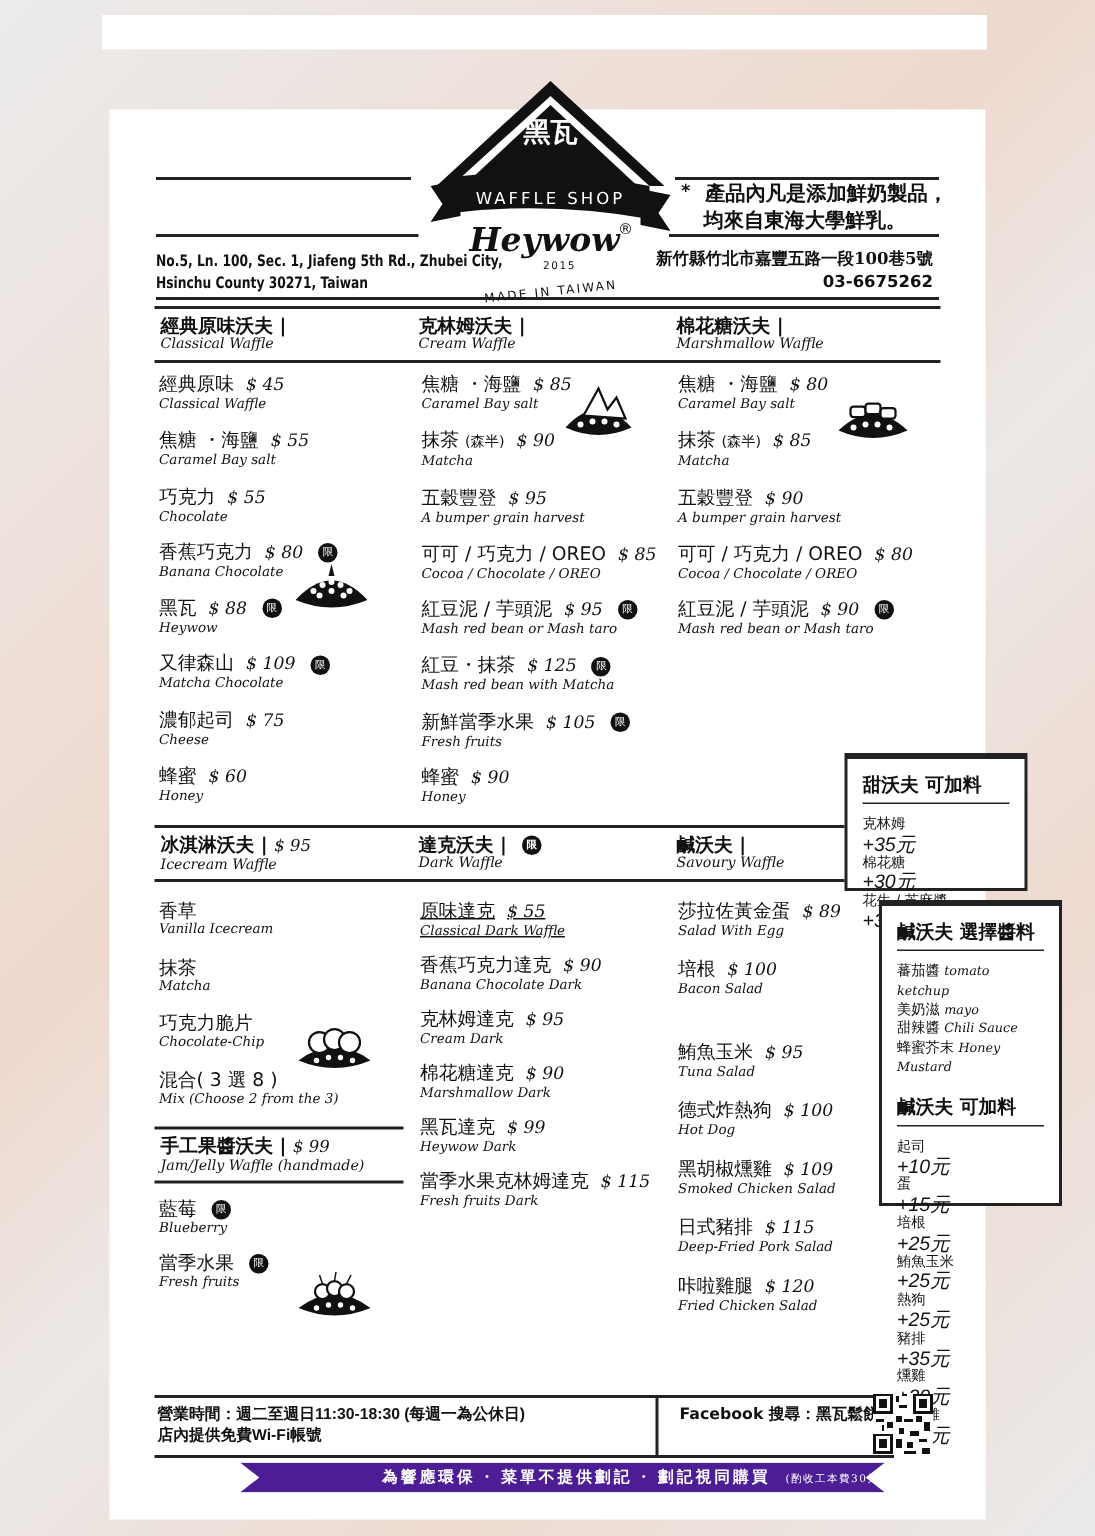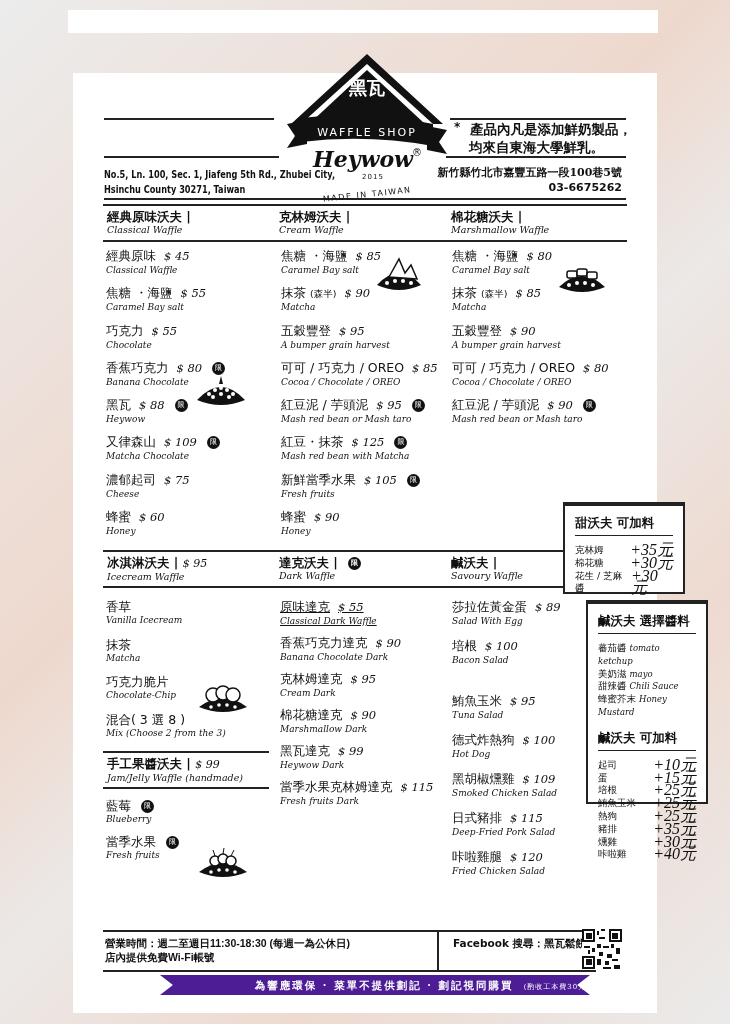--- a/index.html
+++ b/index.html
@@ -37,22 +37,22 @@
   .item { position:relative; margin-bottom:9.3px; }
   .item .zh { font-size:12.5px; line-height:15px; white-space:nowrap; }
   .item .zh .price { font-family:"DejaVu Serif", serif; font-style:italic; font-size:11.5px; margin-left:8px; }
   .item .zh .small { font-size:9.5px; }
   .item .en { font-size:9px; line-height:12px; font-family:"DejaVu Serif", serif; font-style:italic; white-space:nowrap; }
   .badge { display:inline-block; width:13px; height:13px; border-radius:50%; background:#111; color:#fff; font-size:7px; line-height:13px; text-align:center; vertical-align:middle; margin-left:10px; font-style:normal; font-family:"DejaVu Sans", sans-serif; }
 
   
   .box { position:absolute; background:#fff; border:2px solid #222; border-top-width:4px; padding:8px 10px 8px 10px; box-sizing:border-box; }
   .box .title { font-size:12.5px; font-weight:bold; line-height:18px; border-bottom:1.5px solid #222; padding-bottom:3px; margin-bottom:8px; }
-  .box .row { display:flex; justify-content:space-between; font-size:9.5px; line-height:12.8px; }
-  .box .row .v { font-family:Liberation Serif, serif; font-style:italic; font-size:16px; }
+  .box .row { display:flex; justify-content:space-between; font-size:9.5px; line-height:12.8px;flex-direction:column; }
+  .box .row .v { font-family:Liberation Sans, sans-serif; font-style:italic; font-size:13px; }
   .box .sauce { font-size:9.5px; line-height:12.8px; }
   .box .sauce .en { font-family:"DejaVu Serif", serif; font-style:italic; font-size:8.5px; margin-left:3px; }
 
   
   .waffle { position:absolute; }
 
   
   .foot { position:absolute; left:103px; top:930px; width:493px; height:38px; border-top:2px solid #222; border-bottom:2px solid #222; }
   .foot .left { position:absolute; left:2px; top:4px; font-size:10.5px; line-height:14px; font-family:Liberation Sans, sans-serif; font-weight:bold; }
   .foot .divider { position:absolute; left:334px; top:0; width:2px; height:38px; background:#222; }

